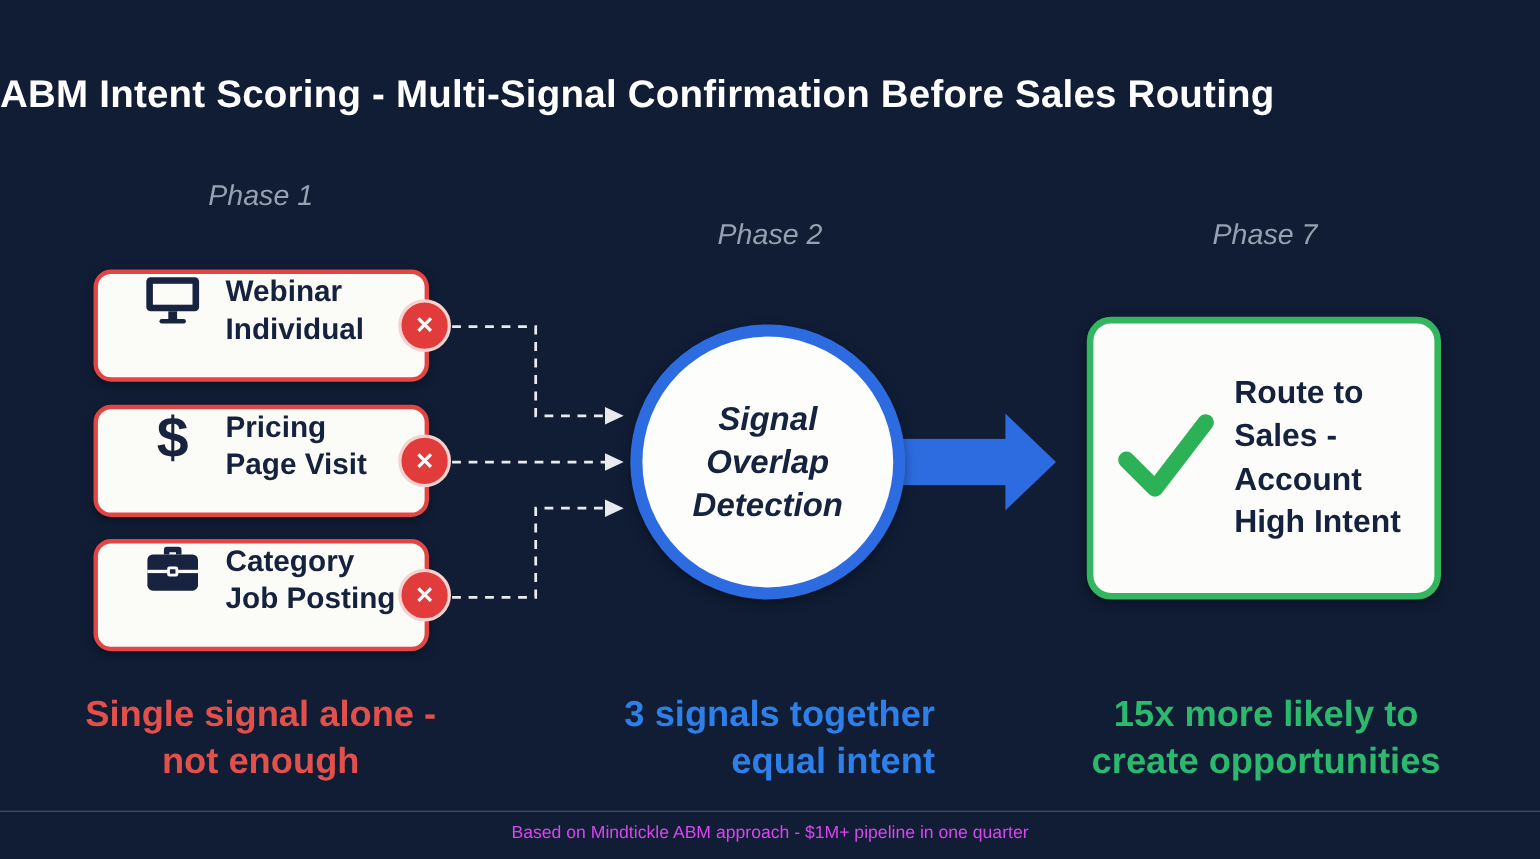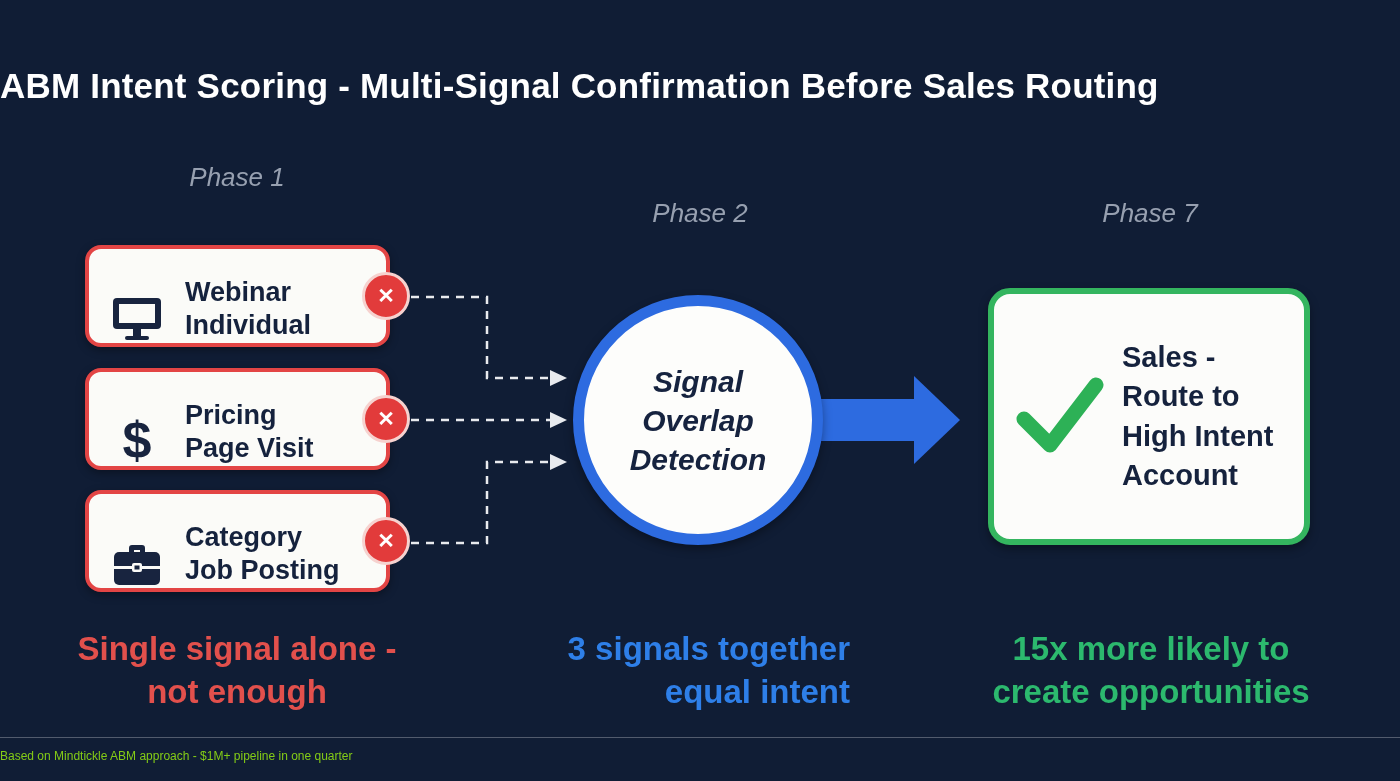--- a/index.html
+++ b/index.html
@@ -22,22 +22,22 @@
   }
   #phase1-header{left:57px;top:160px;width:360px;}
   #phase2-header{left:560px;top:196px;width:280px;}
   #phase3-header{left:1010px;top:196px;width:280px;}
 
   .connectors{position:absolute;left:0;top:0;z-index:1;pointer-events:none;}
 
   .signal-card{
     position:absolute;left:85px;width:305px;height:102px;
     background:#fbfbf8;border:4px solid #e34545;border-radius:16px;
-    box-sizing:border-box;display:flex;align-items:flex-end;gap:20px;
-    padding-left:20px;z-index:2;
+    box-sizing:border-box;display:flex;align-items:flex-start;gap:20px;
+    padding-left:40px;z-index:2;
     box-shadow:0 3px 8px rgba(0,0,0,0.35);
   }
   #signal-card-1{top:245px;}
   #signal-card-2{top:368px;}
   #signal-card-3{top:490px;}
   .signal-icon{width:56px;display:flex;justify-content:center;align-items:center;flex:0 0 56px;}
   .dollar-glyph{font-size:52px;font-weight:700;color:#18243f;line-height:1;}
   .signal-label{
     font-size:27px;font-weight:700;color:#15223d;line-height:1.25;
   }
@@ -90,22 +90,22 @@
   .caption span{display:block;}
   #caption-red{left:57px;width:360px;color:#e2504c;}
   #caption-blue{left:550px;width:300px;color:#2e7fe8;text-align:right;}
   #caption-green{left:990px;width:322px;color:#2cb96e;text-align:center;}
 
   .footer-divider{
     position:absolute;left:0;right:0;top:737px;
     border-top:1px solid rgba(255,255,255,0.28);
   }
   .footer-text{
-    position:absolute;left:0;width:100%;top:749px;text-align:left;
-    color:#84cc16;font-size:12px;
+    position:absolute;left:0;width:100%;top:749px;text-align:center;
+    color:#d946ef;font-size:16px;
   }
 </style>
 </head>
 <body>
 
 <div id="canvas">
 
   <div class="title">ABM Intent Scoring - Multi-Signal Confirmation Before Sales Routing</div>
 
   <div class="phase-header" id="phase1-header">
@@ -182,24 +182,24 @@
   <div class="big-arrow-shaft"></div>
   <div class="big-arrow-head"></div>
 
   <div class="result-card">
     <div>
       <svg width="92" height="92" viewBox="0 0 92 92">
         <path d="M10 50 L36 76 L82 16" stroke="#2db156" stroke-width="15" fill="none" stroke-linecap="round" stroke-linejoin="round"></path>
       </svg>
     </div>
     <div class="result-label">
+      <span>Route to</span>
       <span>Sales -</span>
-      <span>Route to</span>
+      <span>Account</span>
       <span>High Intent</span>
-      <span>Account</span>
     </div>
   </div>
 
   <div class="caption" id="caption-red">
     <span>Single signal alone -</span>
     <span>not enough</span>
   </div>
   <div class="caption" id="caption-blue">
     <span>3 signals together</span>
     <span>equal intent</span>

